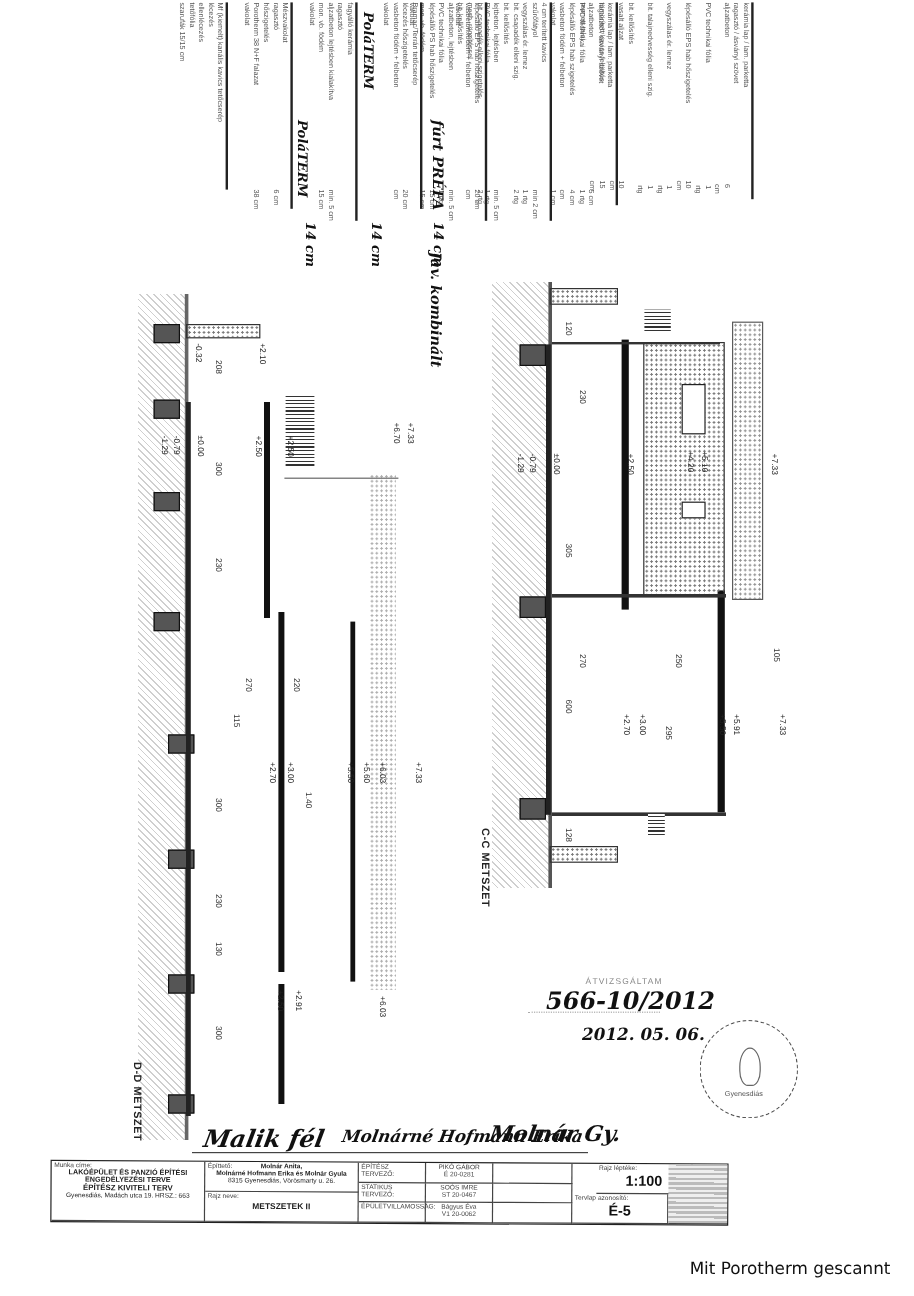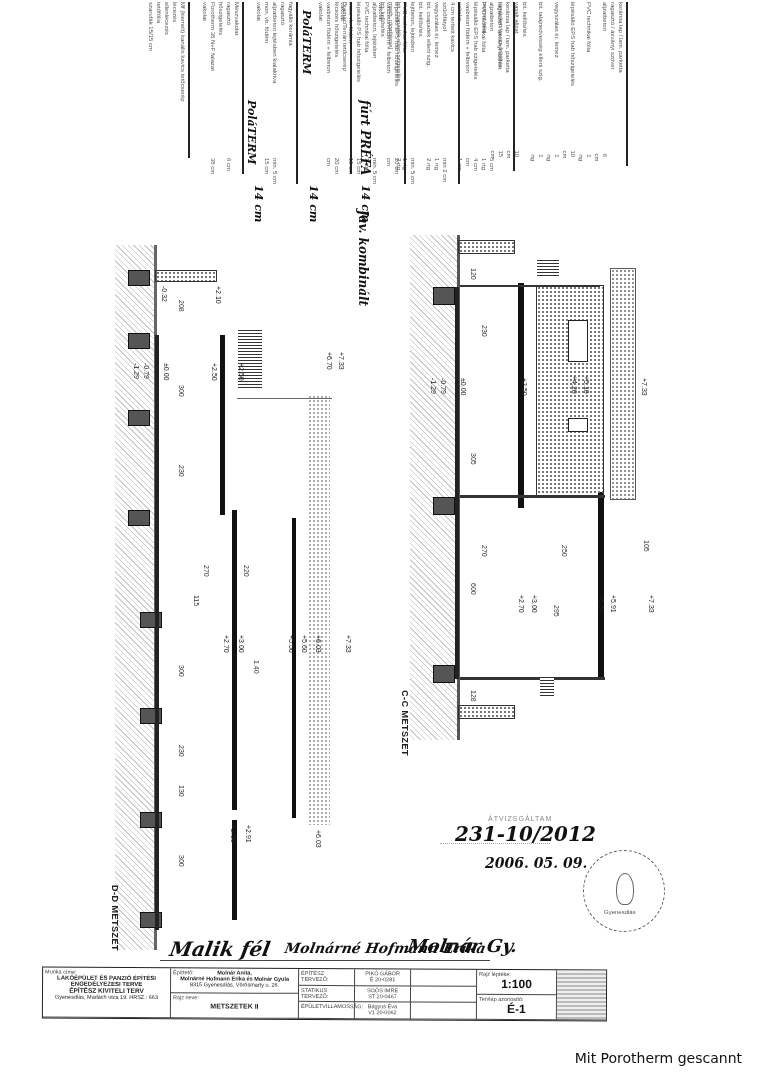--- a/index.html
+++ b/index.html
@@ -365,22 +365,22 @@
   <div class="abs rot dim" style="left:185px;top:785px;">130</div>
   <div class="abs rot dim" style="left:185px;top:855px;">300</div>
   <div class="abs rot dim" style="left:260px;top:660px;">1.40</div>
   <div class="abs rot dim" style="left:250px;top:565px;">220</div>
   <div class="abs rot dim" style="left:210px;top:565px;">270</div>
   <div class="abs rot dim" style="left:200px;top:595px;">115</div>
 </div>
 
 <div>
   <div class="abs" style="left:488px;top:815px;font-size:7px;color:#888;letter-spacing:1px;">ÁTVIZSGÁLTAM</div>
-  <div class="abs hand" style="left:455px;top:822px;font-size:20px;">231-10/2012</div>
-  <div class="abs hand" style="left:485px;top:855px;font-size:14px;">2006. 05. 09.</div>
+  <div class="abs hand" style="left:455px;top:822px;font-size:20px;">566-10/2012</div>
+  <div class="abs hand" style="left:485px;top:855px;font-size:14px;">2012. 05. 06.</div>
   <div class="abs" style="left:440px;top:843px;width:110px;height:1px;border-top:1px dotted #aaa;"></div>
   <div class="stamp" style="left:583px;top:850px;width:80px;height:80px;">
     <div class="abs" style="left:32px;top:22px;width:16px;height:30px;border:1px solid #666;border-radius:50% 50% 40% 40%;"></div>
     <div class="abs" style="left:20px;top:58px;font-size:6px;color:#555;">Gyenesdiás</div>
   </div>
 </div>
 
 <div class="abs hand" style="left:170px;top:937px;font-size:20px;transform:skewX(-10deg);">Malik fél</div>
 <div class="abs hand" style="left:285px;top:940px;font-size:14px;transform:skewX(-10deg);">Molnárné Hofmann Erika</div>
 <div class="abs hand" style="left:408px;top:935px;font-size:18px;transform:skewX(-10deg);">Molnár Gy.</div>
@@ -415,24 +415,24 @@
       <div>SOÓS IMRE</div>
       <div>ST 20-0467</div>
     </div>
   <div class="cell" style="left:312px;top:33px;width:56px;height:17px;text-align:center;">
       <div>Bágyus Éva</div>
       <div>V1 20-0062</div>
     </div>
   <div class="cell" style="left:368px;top:0;width:66px;height:17px;"></div>
   <div class="cell" style="left:368px;top:17px;width:66px;height:16px;"></div>
   <div class="cell" style="left:368px;top:33px;width:66px;height:17px;"></div>
-  <div class="cell" style="left:434px;top:0;width:80px;height:25px;">
+  <div class="cell" style="left:454px;top:0;width:80px;height:25px;">
     <div>Rajz léptéke:</div>
     <div style="text-align:center;font-weight:bold;font-size:12px;color:#111;">1:100</div>
   </div>
   <div class="cell" style="left:434px;top:25px;width:80px;height:25px;">
     <div>Tervlap azonosító:</div>
-    <div style="text-align:center;font-weight:bold;font-size:12px;color:#111;">É-1</div>
+    <div style="text-align:center;font-weight:bold;font-size:12px;color:#111;">É-5</div>
   </div>
   <div class="cell" style="left:514px;top:0;width:49px;height:50px;background:repeating-linear-gradient(0deg,#bbb 0 2px,#eee 2px 4px);border-right:none;"></div>
 </div>
 
 <div class="footer">Mit Porotherm gescannt</div>
 
 </body></html>

